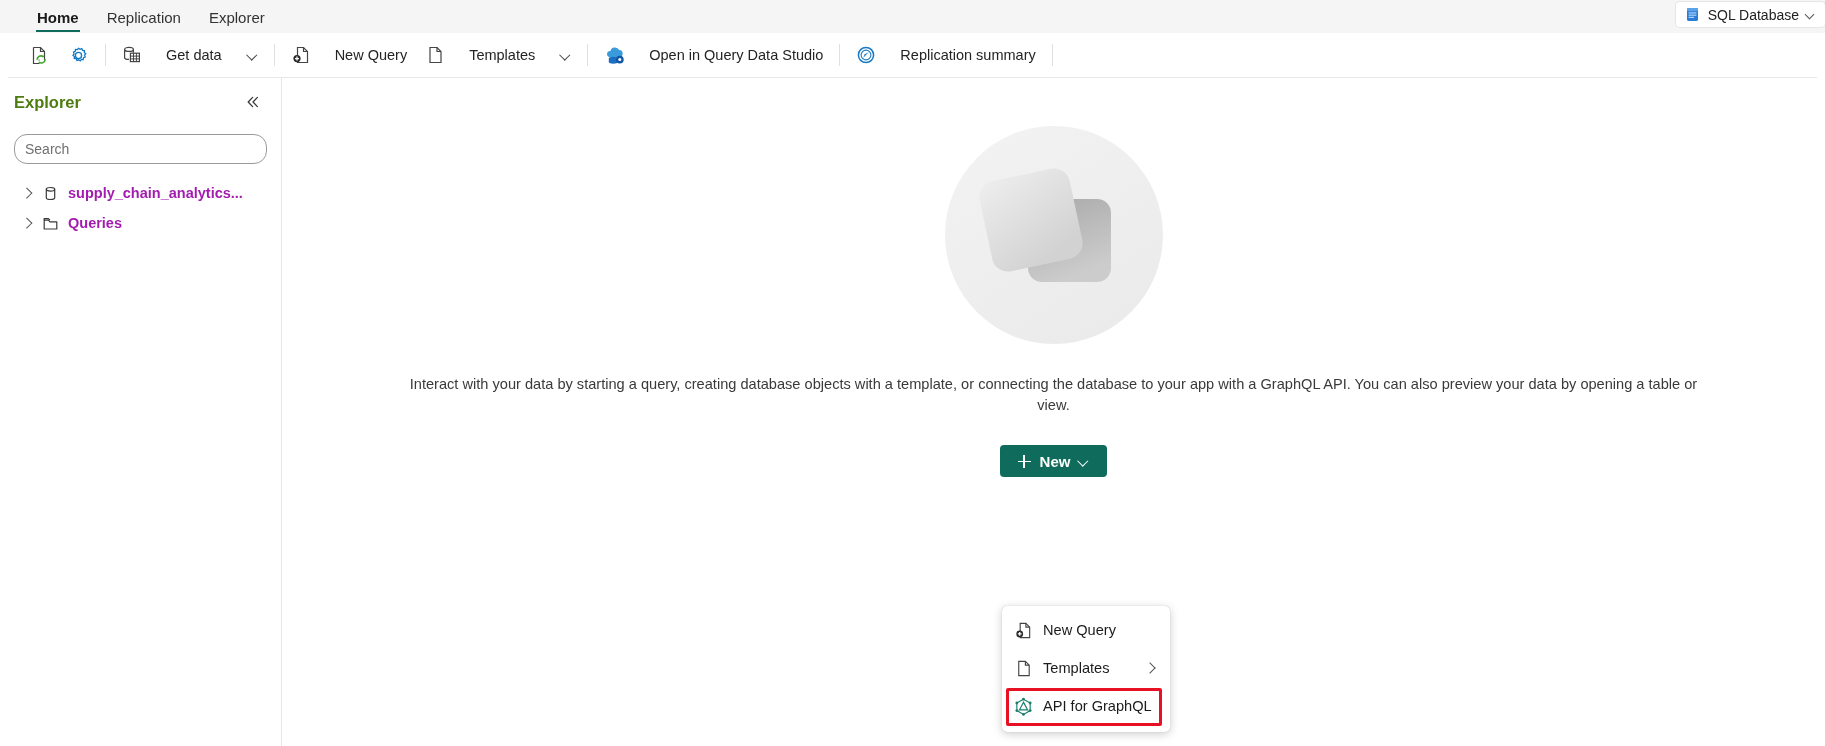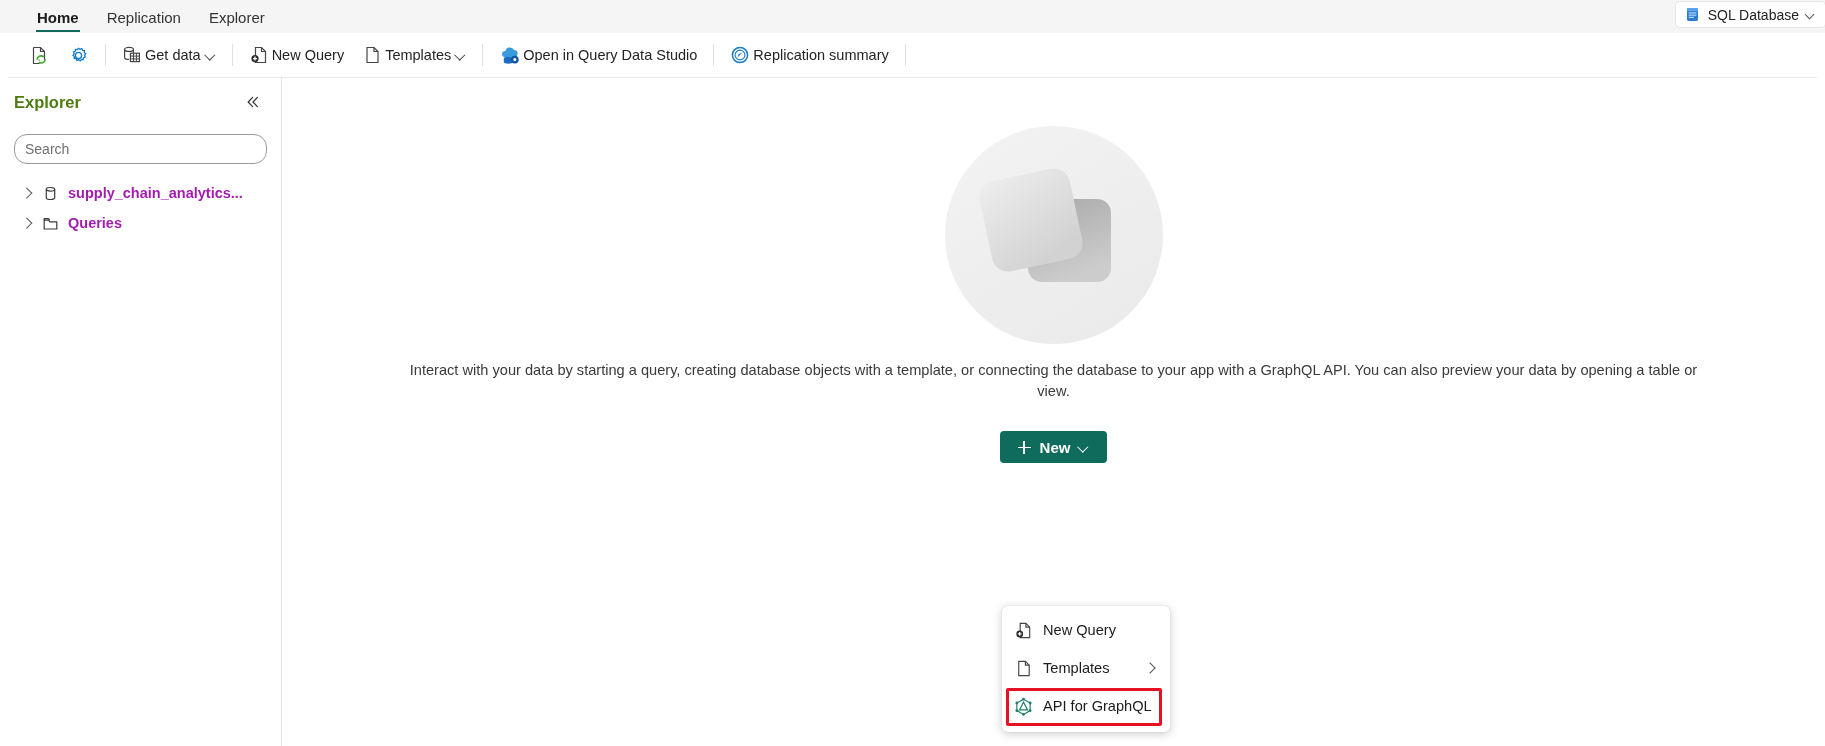--- a/index.html
+++ b/index.html
@@ -47,21 +47,21 @@
   
   .toolbar {
     position: absolute; top: 33px; left: 8px; width: 1809px; height: 45px;
     background: #fff;
     border-top-left-radius: 8px; border-top-right-radius: 8px;
     display: flex; align-items: center; gap: 0px;
     padding-left: 12px;
     border-bottom: 1px solid #e8e8e8;
   }
   .tb-item {
-    display: flex; align-items: center; gap: 3px;
+    display: flex; align-items: center; gap: 24px;
     height: 32px; padding: 0 9px; border-radius: 4px;
     font-size: 14.5px; color: #242424; cursor: pointer; white-space: nowrap;
   }
   .tb-sep { width: 1px; height: 22px; background: #e0e0e0; margin: 0 7px; }
   .tb-chev { width: 10px; height: 10px; position: relative; margin-left: 2px; }
   .tb-chev::after {
     content:""; position:absolute; left:0; top:1px;
     width:6.5px; height:6.5px; border-right:1.4px solid #444; border-bottom:1.4px solid #444;
     transform: rotate(45deg);
   }
@@ -113,21 +113,21 @@
     background: #fff;
     display: flex; flex-direction: column; align-items: center;
   }
   .illus { margin-top: 48px; }
   .headline {
     margin-top: 34px;
     font-size: 25px; color: #1b1b1b; font-weight: 600;
     text-align: center;
   }
   .subtext {
-    margin-top: 16px; width: 1310px;
+    margin-top: 30px; width: 1310px;
     text-align: center; font-size: 14.6px; color: #3a3a3a; line-height: 1.42;
   }
   .newbtn {
     margin-top: 30px;
     display: flex; align-items: center; justify-content: center; gap: 9px;
     background: #0f6b5c; color: #fff;
     height: 32px; padding: 0 18px; border-radius: 4px;
     font-size: 15px; font-weight: 600; cursor: pointer; border: 0;
     font-family: "Liberation Sans", sans-serif;
   }

